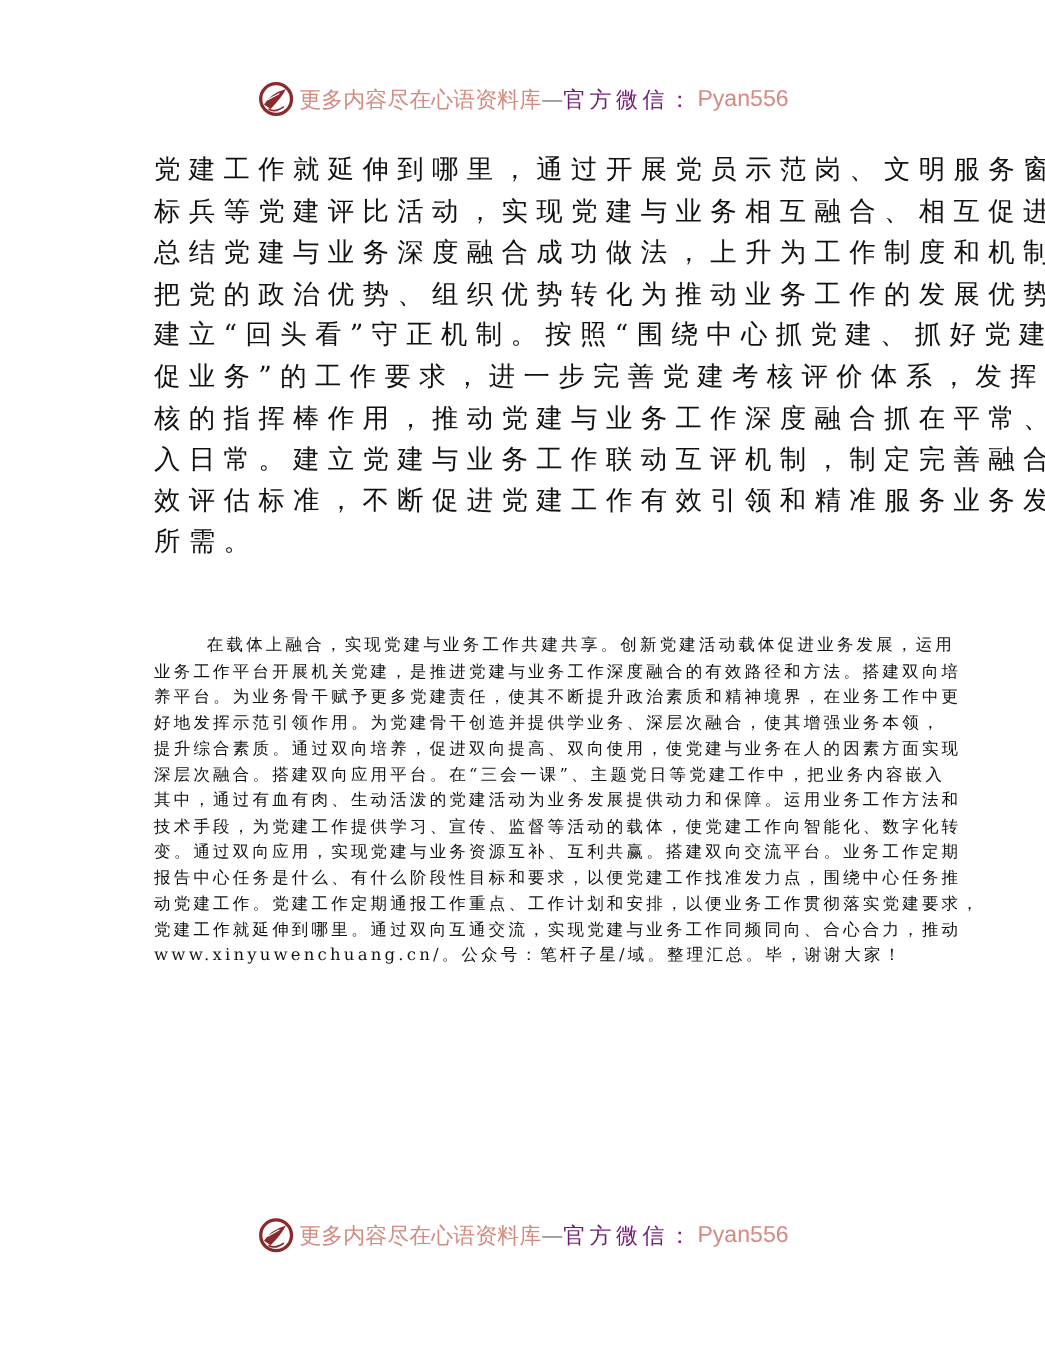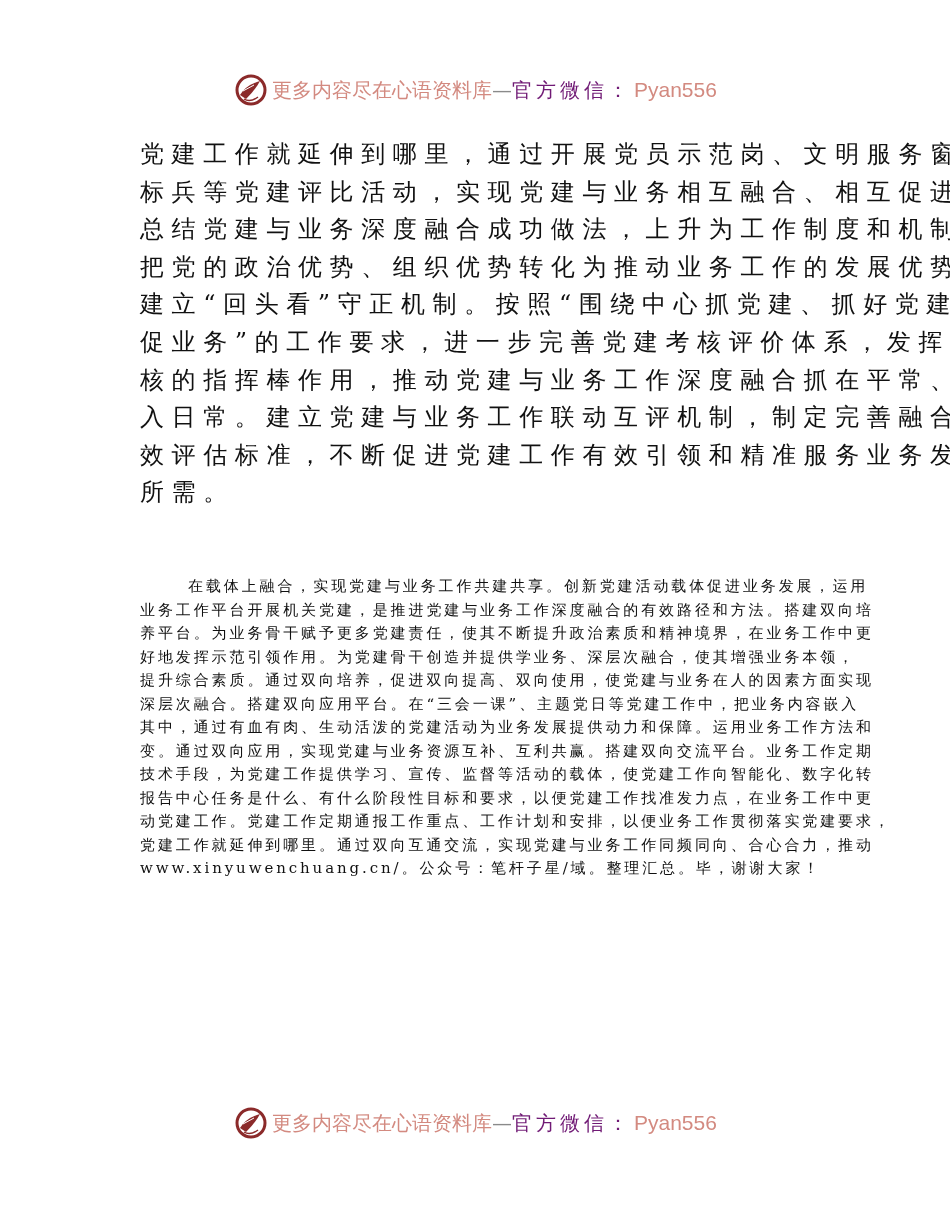--- a/index.html
+++ b/index.html
@@ -122,23 +122,23 @@
 </div>
 
 <div class="small-text">
   <span class="line indent">在载体上融合，实现党建与业务工作共建共享。创新党建活动载体促进业务发展，运用</span>
   <span class="line">业务工作平台开展机关党建，是推进党建与业务工作深度融合的有效路径和方法。搭建双向培</span>
   <span class="line">养平台。为业务骨干赋予更多党建责任，使其不断提升政治素质和精神境界，在业务工作中更</span>
   <span class="line">好地发挥示范引领作用。为党建骨干创造并提供学业务、深层次融合，使其增强业务本领，</span>
   <span class="line">提升综合素质。通过双向培养，促进双向提高、双向使用，使党建与业务在人的因素方面实现</span>
   <span class="line">深层次融合。搭建双向应用平台。在“三会一课”、主题党日等党建工作中，把业务内容嵌入</span>
   <span class="line">其中，通过有血有肉、生动活泼的党建活动为业务发展提供动力和保障。运用业务工作方法和</span>
+  <span class="line">技术手段，为党建工作提供学习、宣传、监督等活动的载体，使党建工作向智能化、数字化转</span>
   <span class="line">变。通过双向应用，实现党建与业务资源互补、互利共赢。搭建双向交流平台。业务工作定期</span>
-  <span class="line">技术手段，为党建工作提供学习、宣传、监督等活动的载体，使党建工作向智能化、数字化转</span>
-  <span class="line">报告中心任务是什么、有什么阶段性目标和要求，以便党建工作找准发力点，在业务工作中更</span>
+  <span class="line">报告中心任务是什么、有什么阶段性目标和要求，以便党建工作找准发力点，围绕中心任务推</span>
   <span class="line">动党建工作。党建工作定期通报工作重点、工作计划和安排，以便业务工作贯彻落实党建要求，</span>
   <span class="line">党建工作就延伸到哪里。通过双向互通交流，实现党建与业务工作同频同向、合心合力，推动</span>
   <span class="line">www.xinyuwenchuang.cn/。公众号：笔杆子星/域。整理汇总。毕，谢谢大家！</span>
 </div>
 
 <div class="banner bottom">
   <svg class="logo" viewBox="0 0 34 34">
     <circle cx="17" cy="17" r="14" fill="none" stroke="#8b2a2a" stroke-width="3"></circle>
     <path d="M6 22 Q12 12 26 8 Q22 16 12 26 Z" fill="#8b2a2a"></path>
     <path d="M10 26 Q16 30 24 24" fill="none" stroke="#8b2a2a" stroke-width="1.5"></path>

